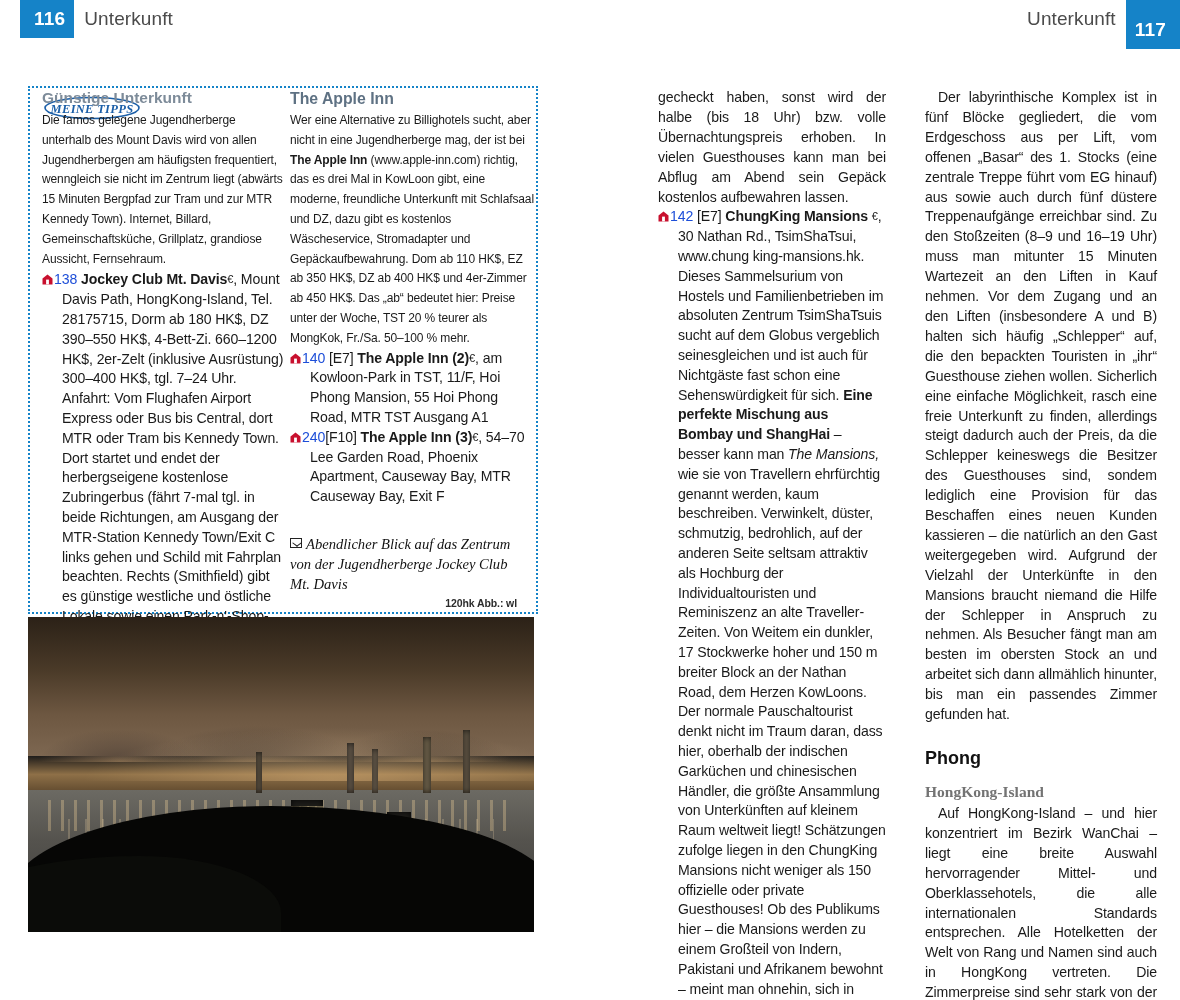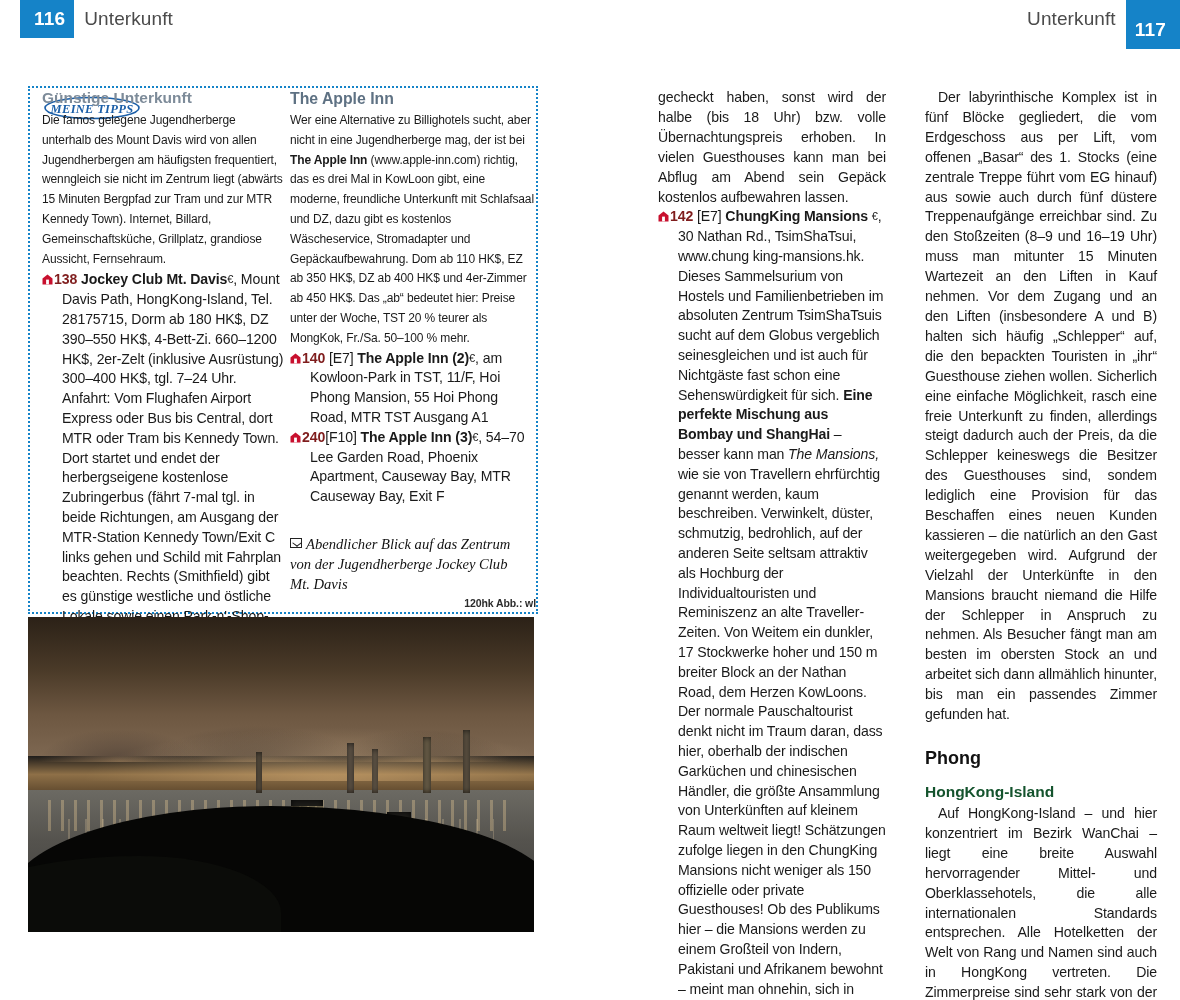--- a/index.html
+++ b/index.html
@@ -110,40 +110,41 @@
     line-height: 21px;
   }
   .section-head {
     color: #111111;
     font-size: 18px;
     font-weight: bold;
     margin: 0 0 12px 0;
     line-height: 22px;
   }
   .subsection-head {
-    color: #14532d;
+    color: #737373;
     font-size: 15.5px;
     font-weight: bold;
     margin: 0 0 2px 0;
     line-height: 21px;
+    font-family: Liberation Serif, serif;
   }
 
   
   .entry {
     font-size: 14.1px;
     line-height: 19.8px;
     color: #1a1a1a;
     margin: 0;
     padding-left: 20px;
     text-indent: -20px;
     letter-spacing: -0.12px;
   }
   .entry .marker {
-    color: #7f1d1d;
-    font-weight: bold;
+    color: #1d4ed8;
+    font-weight: normal;
     white-space: nowrap;
   }
   .hut-icon {
     display: inline-block;
     width: 11px;
     height: 11px;
     position: relative;
     vertical-align: -1px;
     margin-right: 1px;
   }
@@ -180,21 +181,21 @@
     top: 1px;
     width: 5px;
     height: 5px;
     border-left: 1px solid #222;
     border-bottom: 1px solid #222;
     transform: rotate(-45deg) skew(8deg, 8deg);
   }
 
   .photo-credit {
     position: absolute;
-    left: 293px;
+    left: 274px;
     top: 597px;
     width: 243px;
     text-align: right;
     font-size: 10.5px;
     font-weight: bold;
     color: #2b2b2b;
     letter-spacing: -0.1px;
   }
 
   

